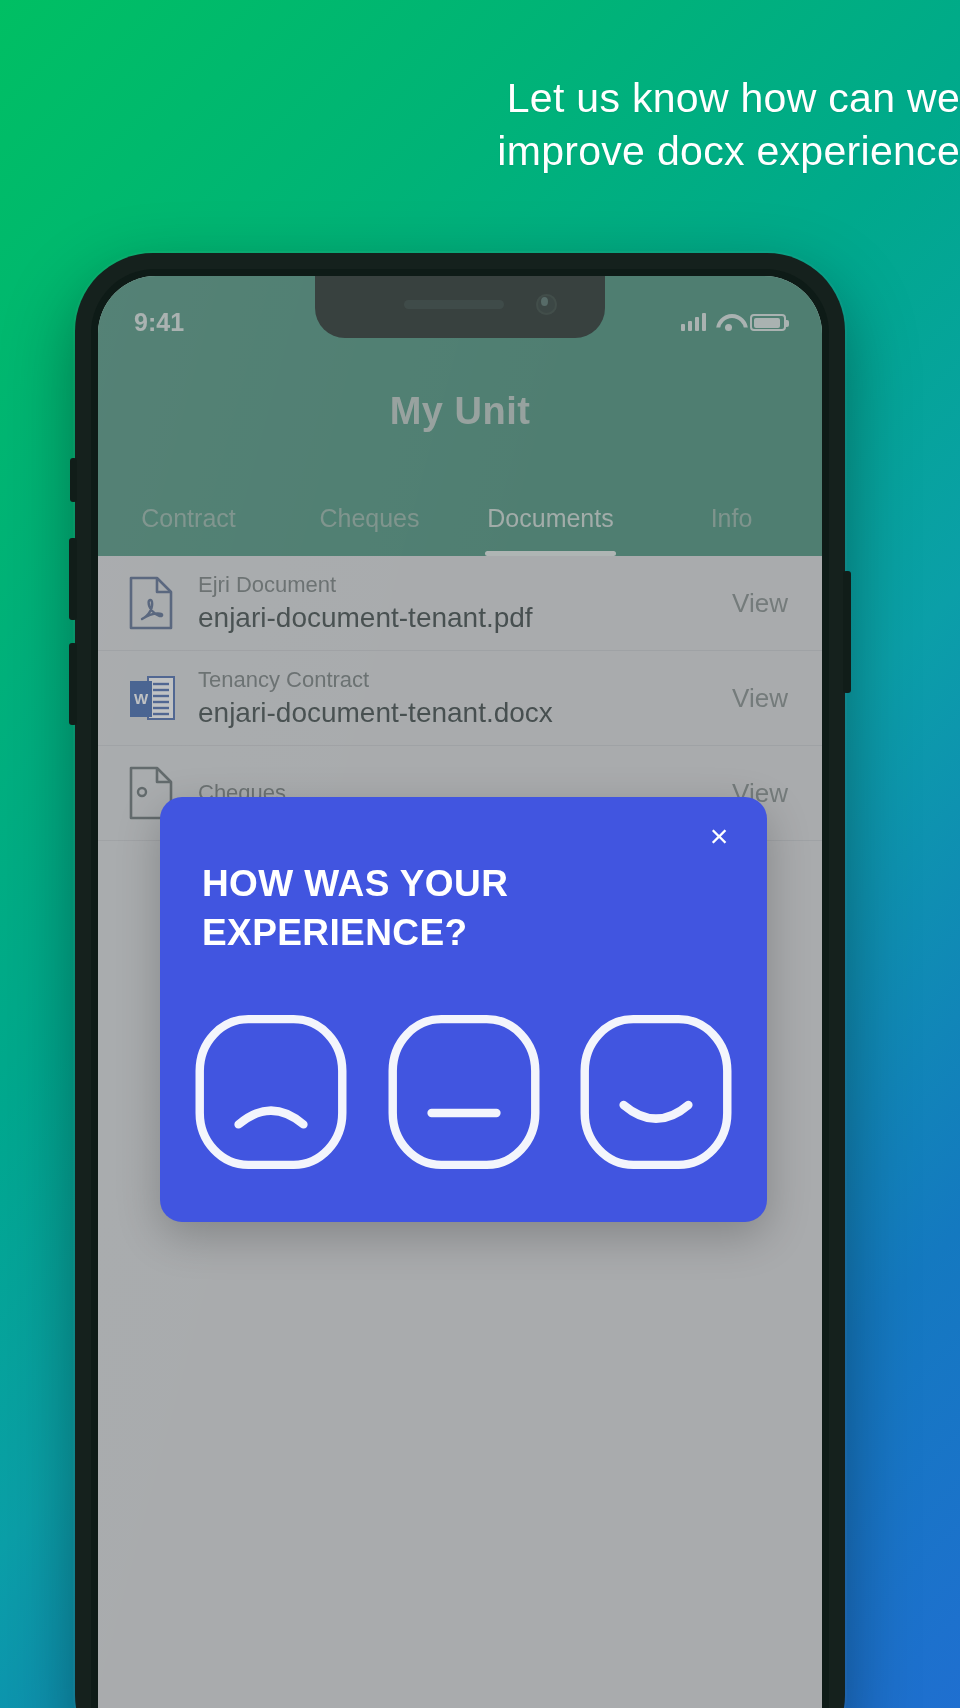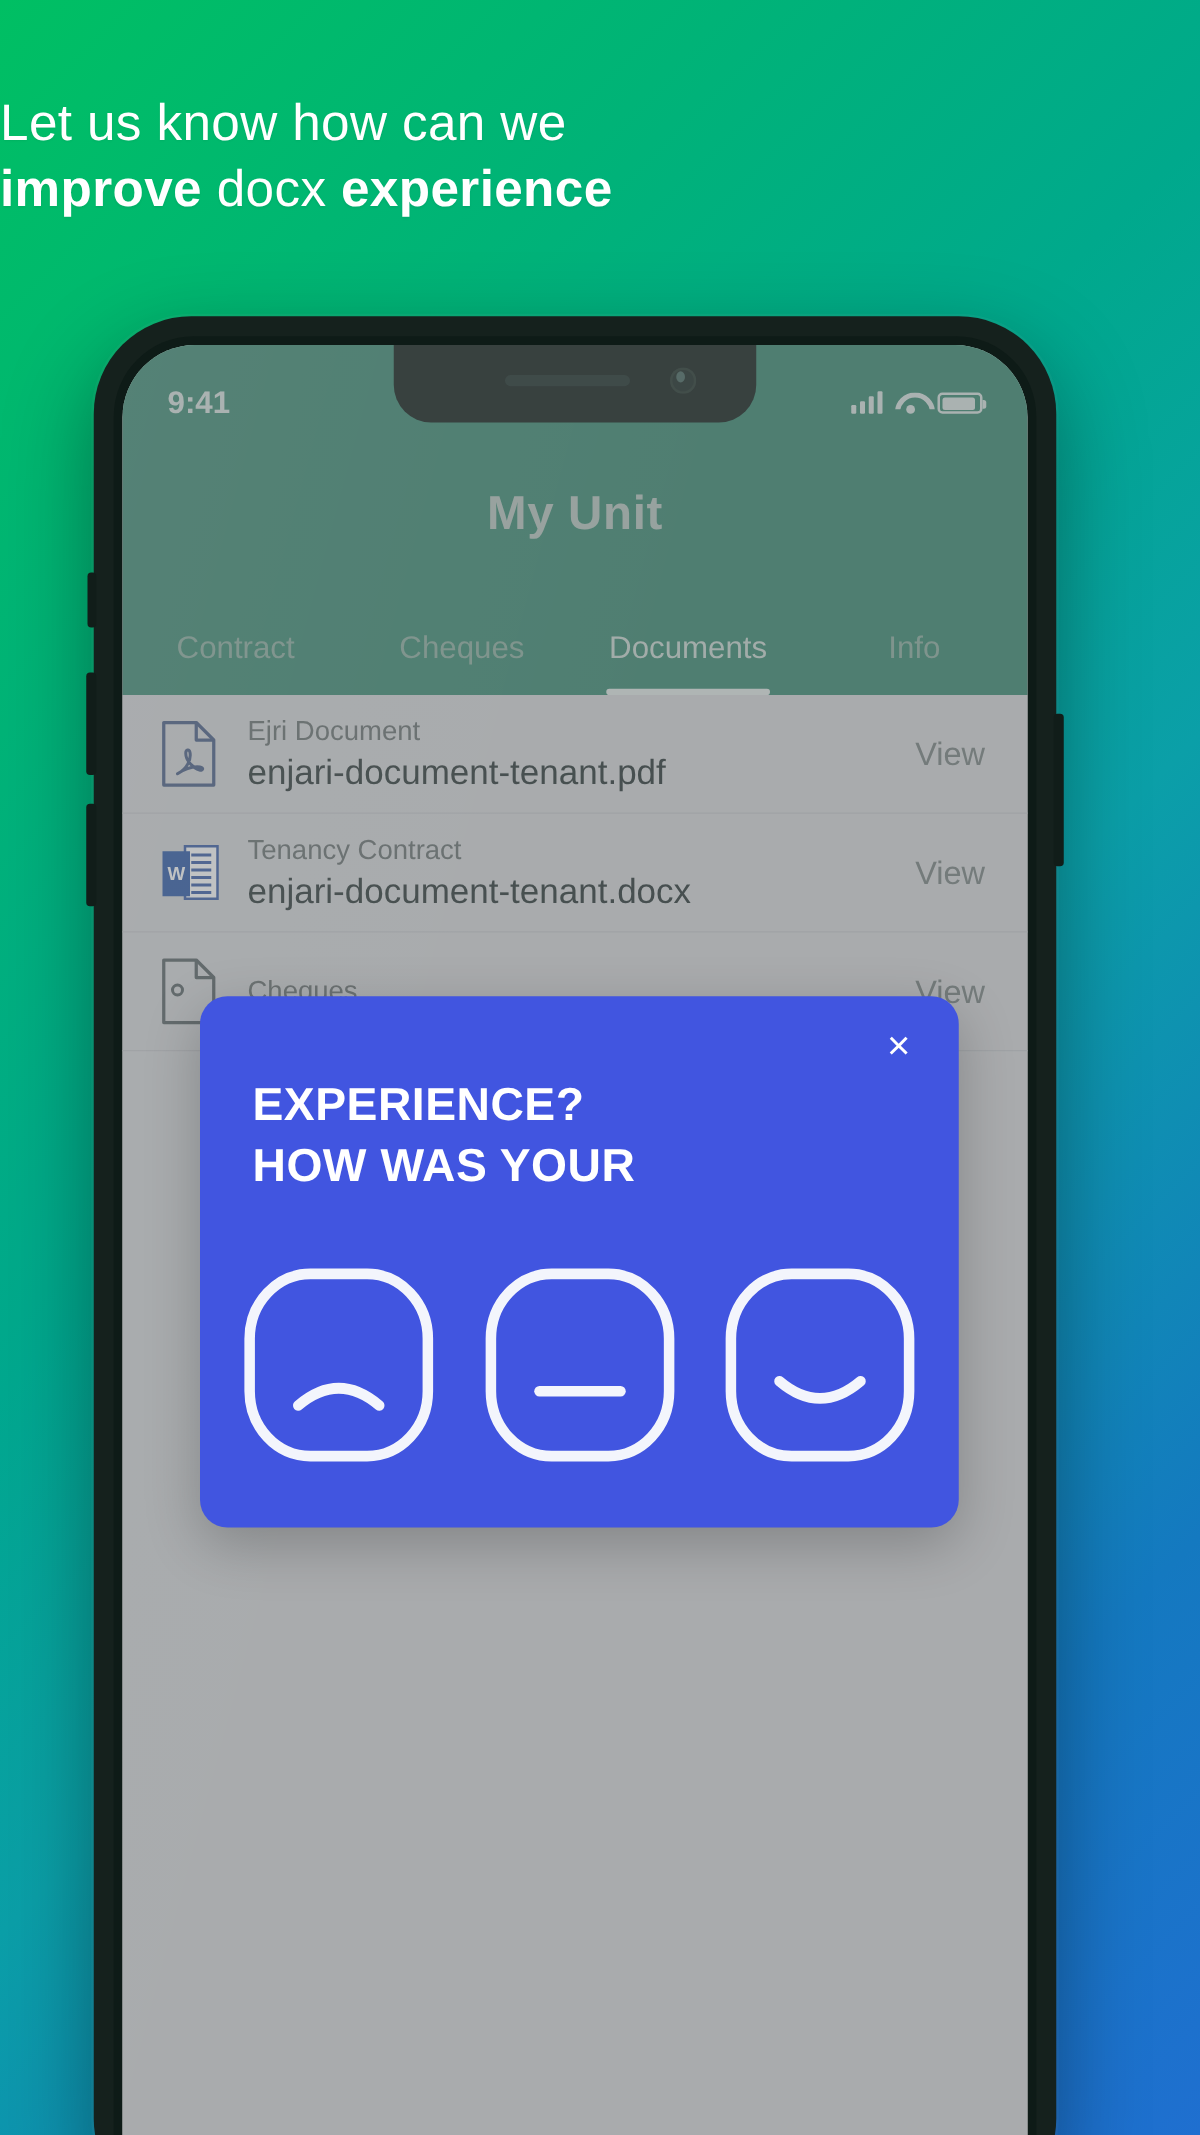--- a/index.html
+++ b/index.html
@@ -9,28 +9,28 @@
     overflow:hidden;
   }
   body {
     background: linear-gradient(135deg, #00bf63 0%, #00b377 22%, #00a98c 40%, #0b9fa8 58%, #1479c0 82%, #1f6fd0 100%);
     position:relative;
   }
 
   
   .headline {
     position:absolute; top:72px; left:0; width:960px;
-    text-align:left; color:#ffffff;
+    text-align:right; color:#ffffff;
     font-size:41px; line-height:53px;
     letter-spacing:0.3px;
     font-weight:300;
     text-shadow:0 1px 2px rgba(0,0,0,0.06);
   }
   .headline .l2 { display:block; }
-  .headline b { font-weight:700; }
+  .headline b { font-weight:400; }
 
   
   .phone {
     position:absolute;
     left:75px; top:253px;
     width:770px; height:1520px;
     background:#15211d;
     border-radius:78px;
     box-shadow:0 26px 70px rgba(0,0,0,0.36), 0 0 0 2px rgba(255,255,255,0.04);
   }
@@ -300,22 +300,22 @@
           <div class="docview">View</div>
         </div>
 
       </div>
 
       <div class="dim"></div>
 
       <div class="modal">
         <div class="modal-close">×</div>
         <div class="modal-title">
+          <div>HOW WAS YOUR</div>
           <div>EXPERIENCE?</div>
-          <div>HOW WAS YOUR</div>
         </div>
         <div class="faces">
 
           <div class="face">
             <svg width="162" height="162" viewBox="0 0 100 100">
               <rect x="6" y="5" width="88" height="90" rx="30" ry="32" fill="none" stroke="#f3f5fc" stroke-width="5.2"></rect>
               <path d="M30 70 q20 -17 40 0" fill="none" stroke="#f3f5fc" stroke-width="5.2" stroke-linecap="round"></path>
             </svg>
           </div>
 

